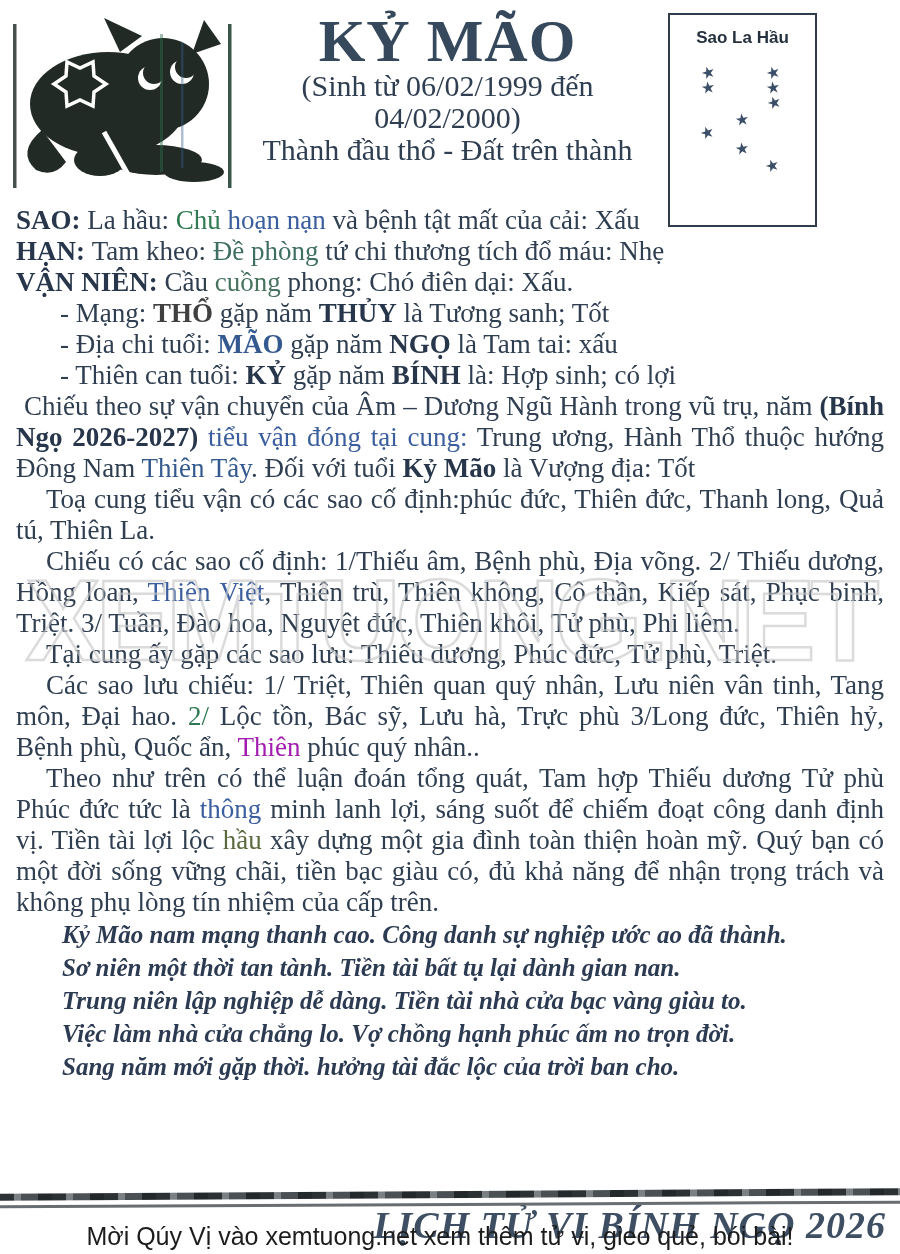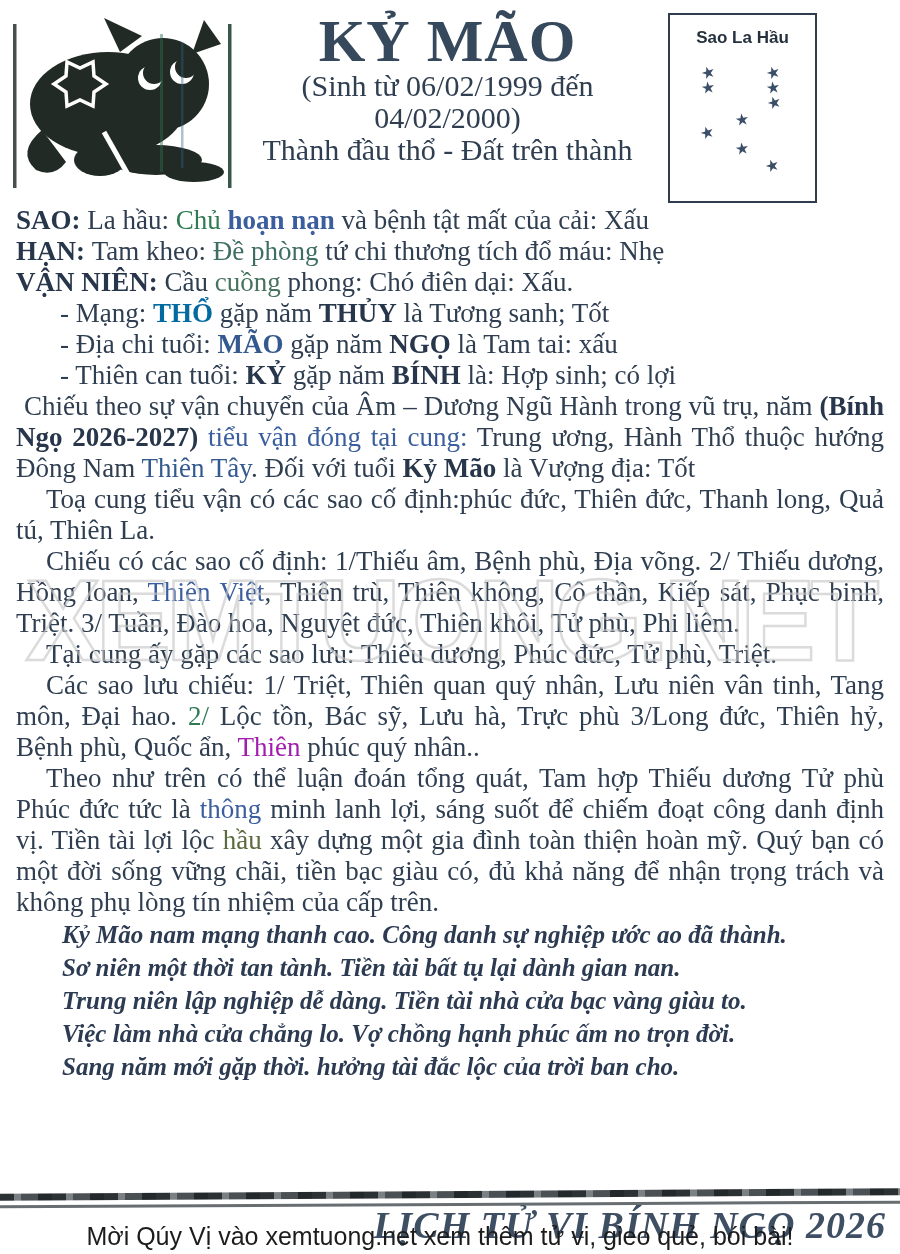--- a/index.html
+++ b/index.html
@@ -12,21 +12,21 @@
   .cat-wrap{position:absolute;left:8px;top:12px;width:230px;height:192px;}
   .title-block{position:absolute;left:235px;top:12px;width:425px;text-align:center;}
   .title-block h1{
     margin:0;font-size:60px;line-height:58px;font-weight:bold;
     letter-spacing:1px;color:#36485c;font-family:"Liberation Serif",serif;
   }
   .t-age{margin-top:14px;font-size:31px;line-height:33px;}
   .t-line{margin-top:0;font-size:30px;line-height:32px;}
   
   .star-box{
-    position:absolute;left:668px;top:13px;width:149px;height:190px;
+    position:absolute;left:668px;top:13px;width:149px;height:214px;
     border:2px solid #2e3c4e;background:#fff;box-sizing:border-box;
   }
   .star-box .label{
     margin-top:13px;text-align:center;font-family:"Liberation Sans",sans-serif;
     font-weight:bold;font-size:17px;color:#25313f;
   }
   .star-chart{position:absolute;left:0;top:0;width:100%;height:100%;}
   .star{
     position:absolute;font-size:16px;color:#3b4e68;line-height:16px;
     font-family:"DejaVu Sans",sans-serif;
@@ -130,24 +130,24 @@
         <span class="star" style="left: 65px; top: 97px; color: rgb(59, 78, 104); transform: rotate(-8deg);">★</span>
         <span class="star" style="left: 30px; top: 110px; color: rgb(59, 78, 104); transform: rotate(-18deg);">★</span>
         <span class="star" style="left: 65px; top: 126px; color: rgb(59, 78, 104); transform: rotate(-8deg);">★</span>
         <span class="star" style="left: 95px; top: 143px; color: rgb(59, 78, 104); transform: rotate(-18deg);">★</span>
       </div>
   </div>
 
   <div class="watermark">XEMTUONG.NET</div>
 
   <div class="body-text">
-      <p class="p plain"><span class="b">SAO: </span><span>La hầu: </span><span style="color: rgb(47, 122, 82);">Chủ </span><span style="color: rgb(59, 94, 158); font-weight: bold;">hoạn nạn </span><span>và bệnh tật mất của cải: Xấu</span></p>
+      <p class="p plain"><span class="b">SAO: </span><span>La hầu: </span><span style="color: rgb(47, 122, 82);">Chủ </span><span style="color: rgb(59, 94, 158);">hoạn nạn </span><span>và bệnh tật mất của cải: Xấu</span></p>
       <p class="p plain"><span class="b">HẠN: </span><span>Tam kheo: </span><span style="color: rgb(63, 110, 99);">Đề phòng </span><span>tứ chi thương tích đổ máu: Nhẹ</span></p>
       <p class="p plain"><span class="b">VẬN NIÊN: </span><span>Cầu </span><span style="color: rgb(71, 115, 95);">cuồng </span><span>phong: Chó điên dại: Xấu.</span></p>
-      <p class="p dash"><span>- Mạng: </span><span class="b" style="color: #0369a1;">THỔ</span><span> gặp năm </span><span class="b">THỦY</span><span> là Tương sanh; Tốt</span></p>
+      <p class="p dash"><span>- Mạng: </span><span class="b" style="color: #404040;">THỔ</span><span> gặp năm </span><span class="b">THỦY</span><span> là Tương sanh; Tốt</span></p>
       <p class="p dash"><span>- Địa chi tuổi: </span><span class="b" style="color: rgb(51, 89, 143);">MÃO</span><span> gặp năm </span><span class="b">NGỌ</span><span> là Tam tai: xấu</span></p>
       <p class="p dash"><span>- Thiên can tuổi: </span><span class="b">KỶ</span><span> gặp năm </span><span class="b">BÍNH</span><span> là: Hợp sinh; có lợi</span></p>
       <p class="p para0"><span>Chiếu theo sự vận chuyển của Âm – Dương Ngũ Hành trong vũ trụ, năm </span><span class="b">(Bính Ngọ 2026-2027)</span><span> </span><span style="color: rgb(59, 94, 158);">tiểu vận đóng tại cung:</span><span> Trung ương, Hành Thổ thuộc hướng Đông Nam </span><span style="color: rgb(51, 89, 143);">Thiên Tây</span><span>. Đối với tuổi </span><span class="b">Kỷ Mão</span><span> là Vượng địa: Tốt</span></p>
       <p class="p indent"><span>Toạ cung tiểu vận có các sao cố định:phúc đức, Thiên đức, Thanh long, Quả tú, Thiên La.</span></p>
       <p class="p indent"><span>Chiếu có các sao cố định: 1/Thiếu âm, Bệnh phù, Địa võng. 2/ Thiếu dương, Hồng loan, </span><span style="color: rgb(59, 94, 158);">Thiên Việt</span><span>, Thiên trù, Thiên không, Cô thần, Kiếp sát, Phục binh, Triệt. 3/ Tuần, Đào hoa, Nguyệt đức, Thiên khôi, Tử phù, Phi liêm.</span></p>
       <p class="p indent"><span>Tại cung ấy gặp các sao lưu: Thiếu dương, Phúc đức, Tử phù, Triệt.</span></p>
       <p class="p indent"><span>Các sao lưu chiếu: 1/ Triệt, Thiên quan quý nhân, Lưu niên vân tinh, Tang môn, Đại hao. </span><span style="color: rgb(47, 122, 82);">2/</span><span> Lộc tồn, Bác sỹ, Lưu hà, Trực phù 3/Long đức, Thiên hỷ, Bệnh phù, Quốc ẩn, </span><span style="color: #a21caf;">Thiên</span><span> phúc quý nhân..</span></p>
       <p class="p indent"><span>Theo như trên có thể luận đoán tổng quát, Tam hợp Thiếu dương Tử phù Phúc đức tức là </span><span style="color: rgb(59, 94, 158);">thông</span><span> minh lanh lợi, sáng suốt để chiếm đoạt công danh định vị. Tiền tài lợi lộc </span><span style="color: rgb(90, 107, 63);">hầu</span><span> xây dựng một gia đình toàn thiện hoàn mỹ. Quý bạn có một đời sống vững chãi, tiền bạc giàu có, đủ khả năng để nhận trọng trách và không phụ lòng tín nhiệm của cấp trên.</span></p>
       <p class="p poem"><span>Kỷ Mão nam mạng thanh cao. Công danh sự nghiệp ước ao đã thành.</span></p>
       <p class="p poem"><span>Sơ niên một thời tan tành. Tiền tài bất tụ lại dành gian nan.</span></p>

